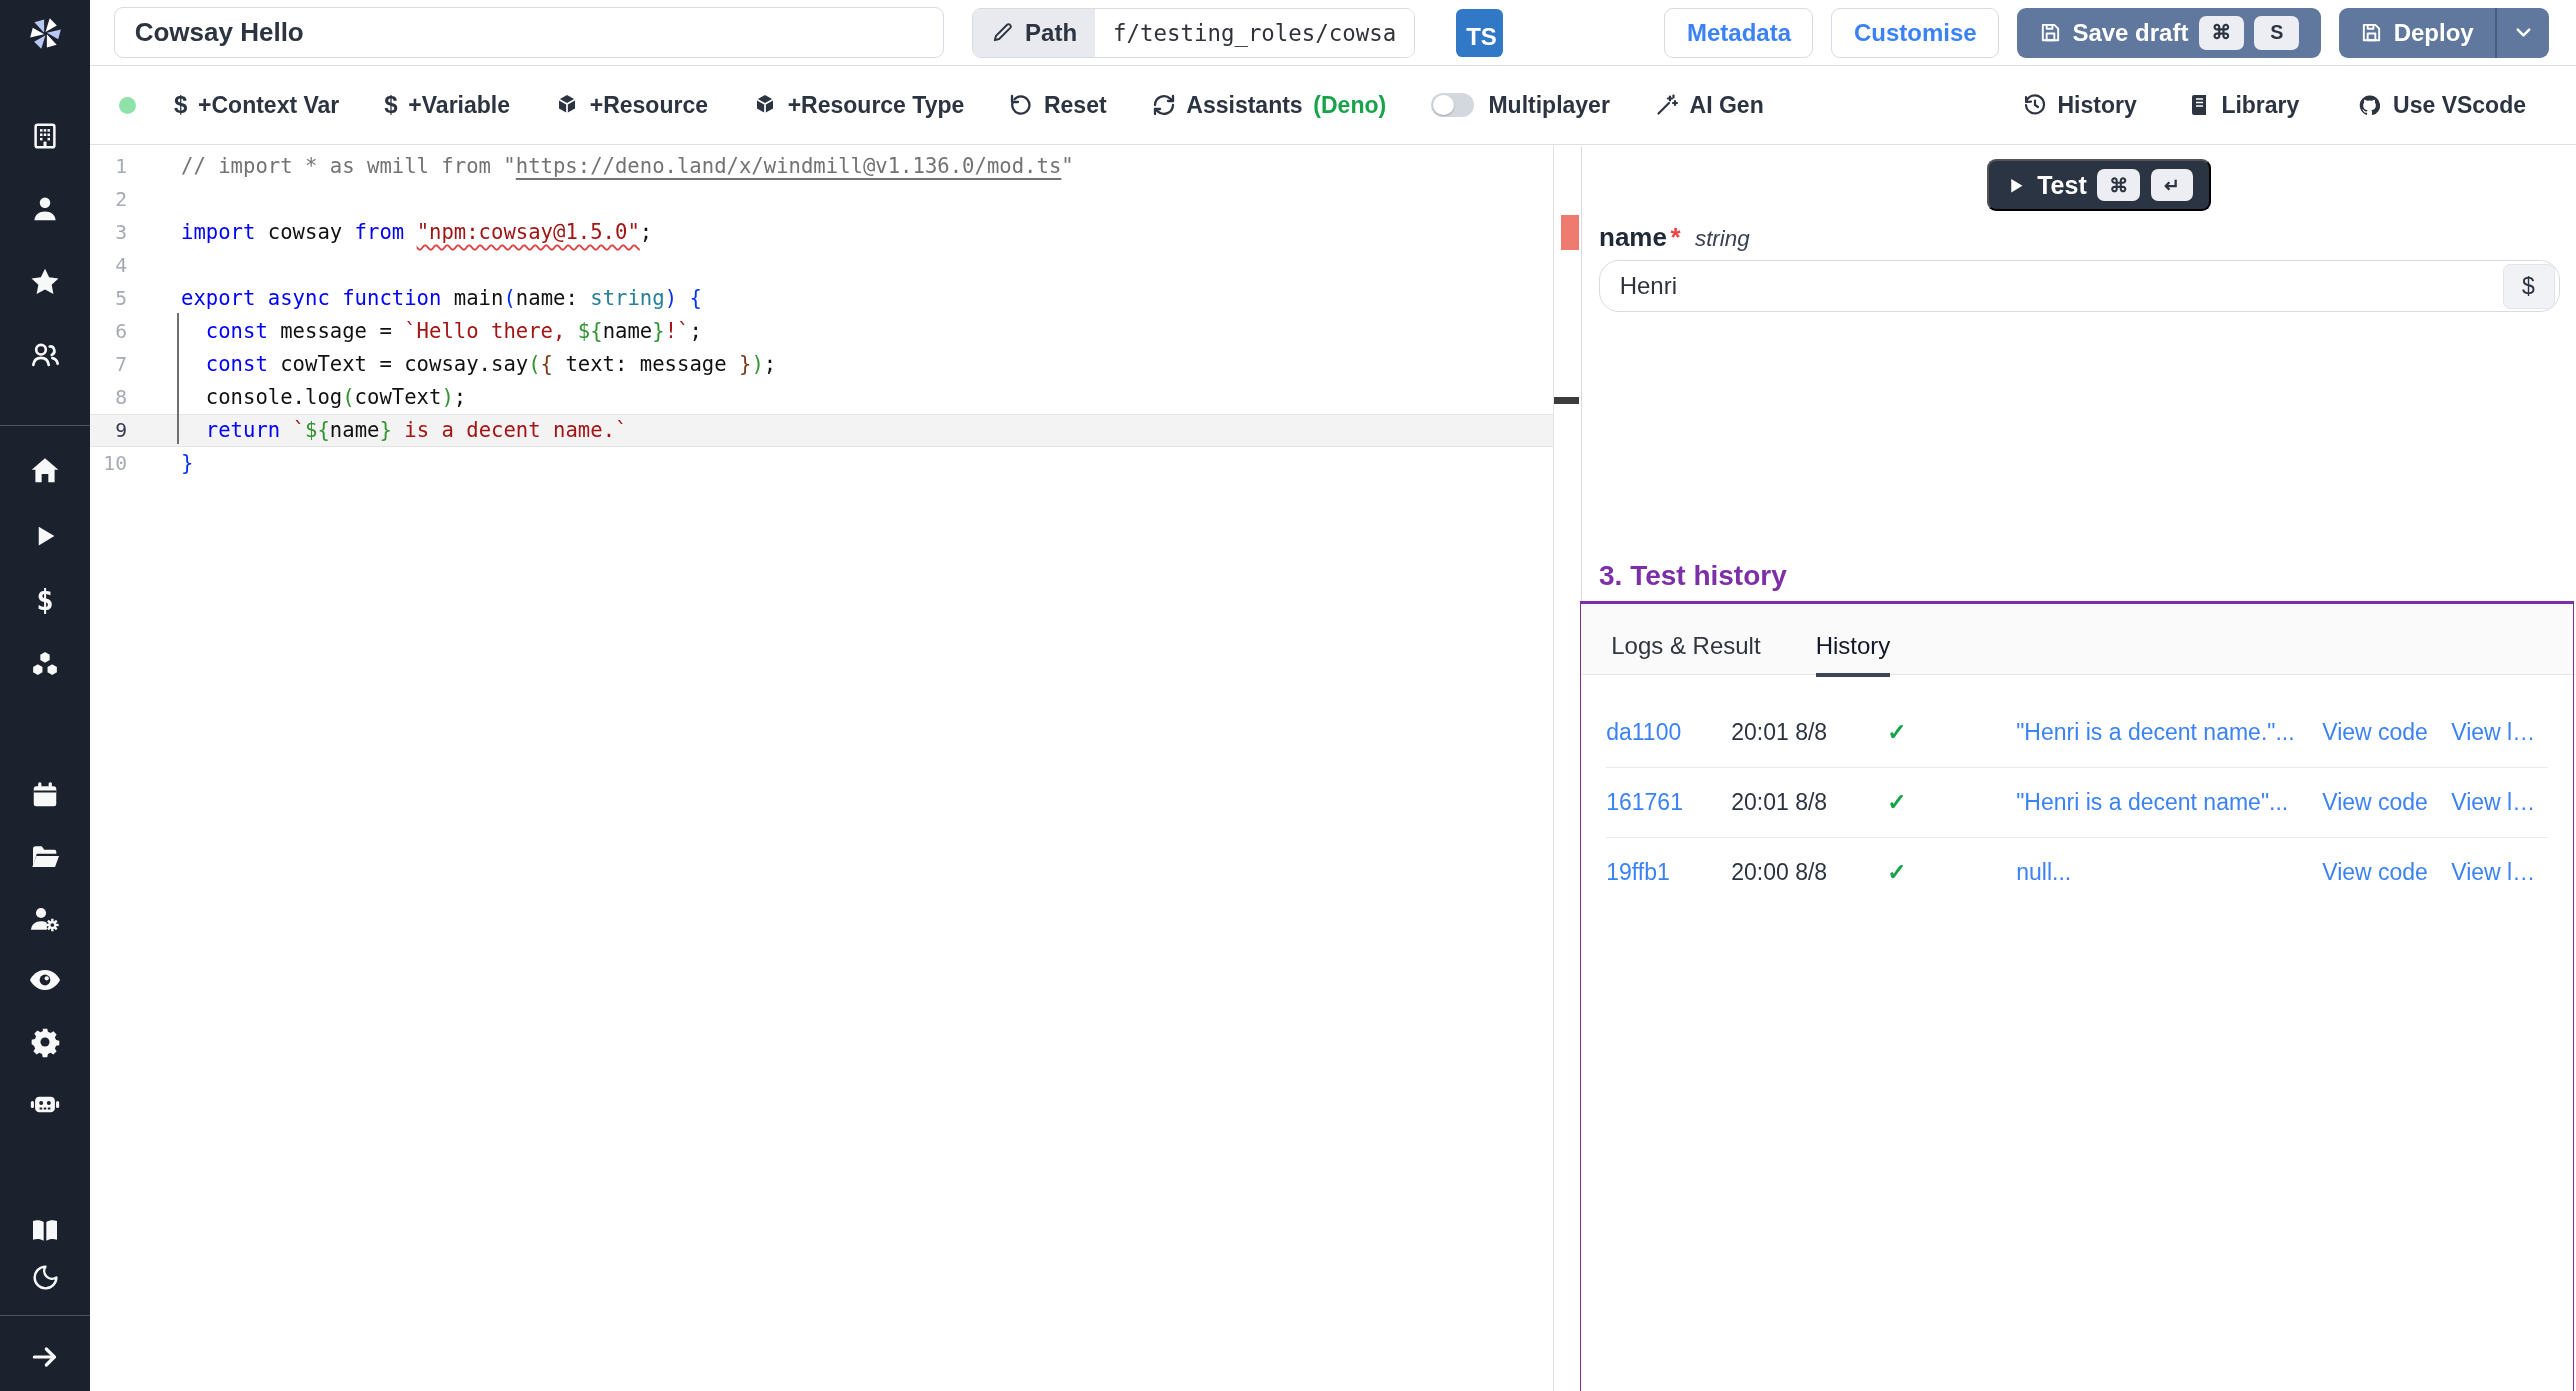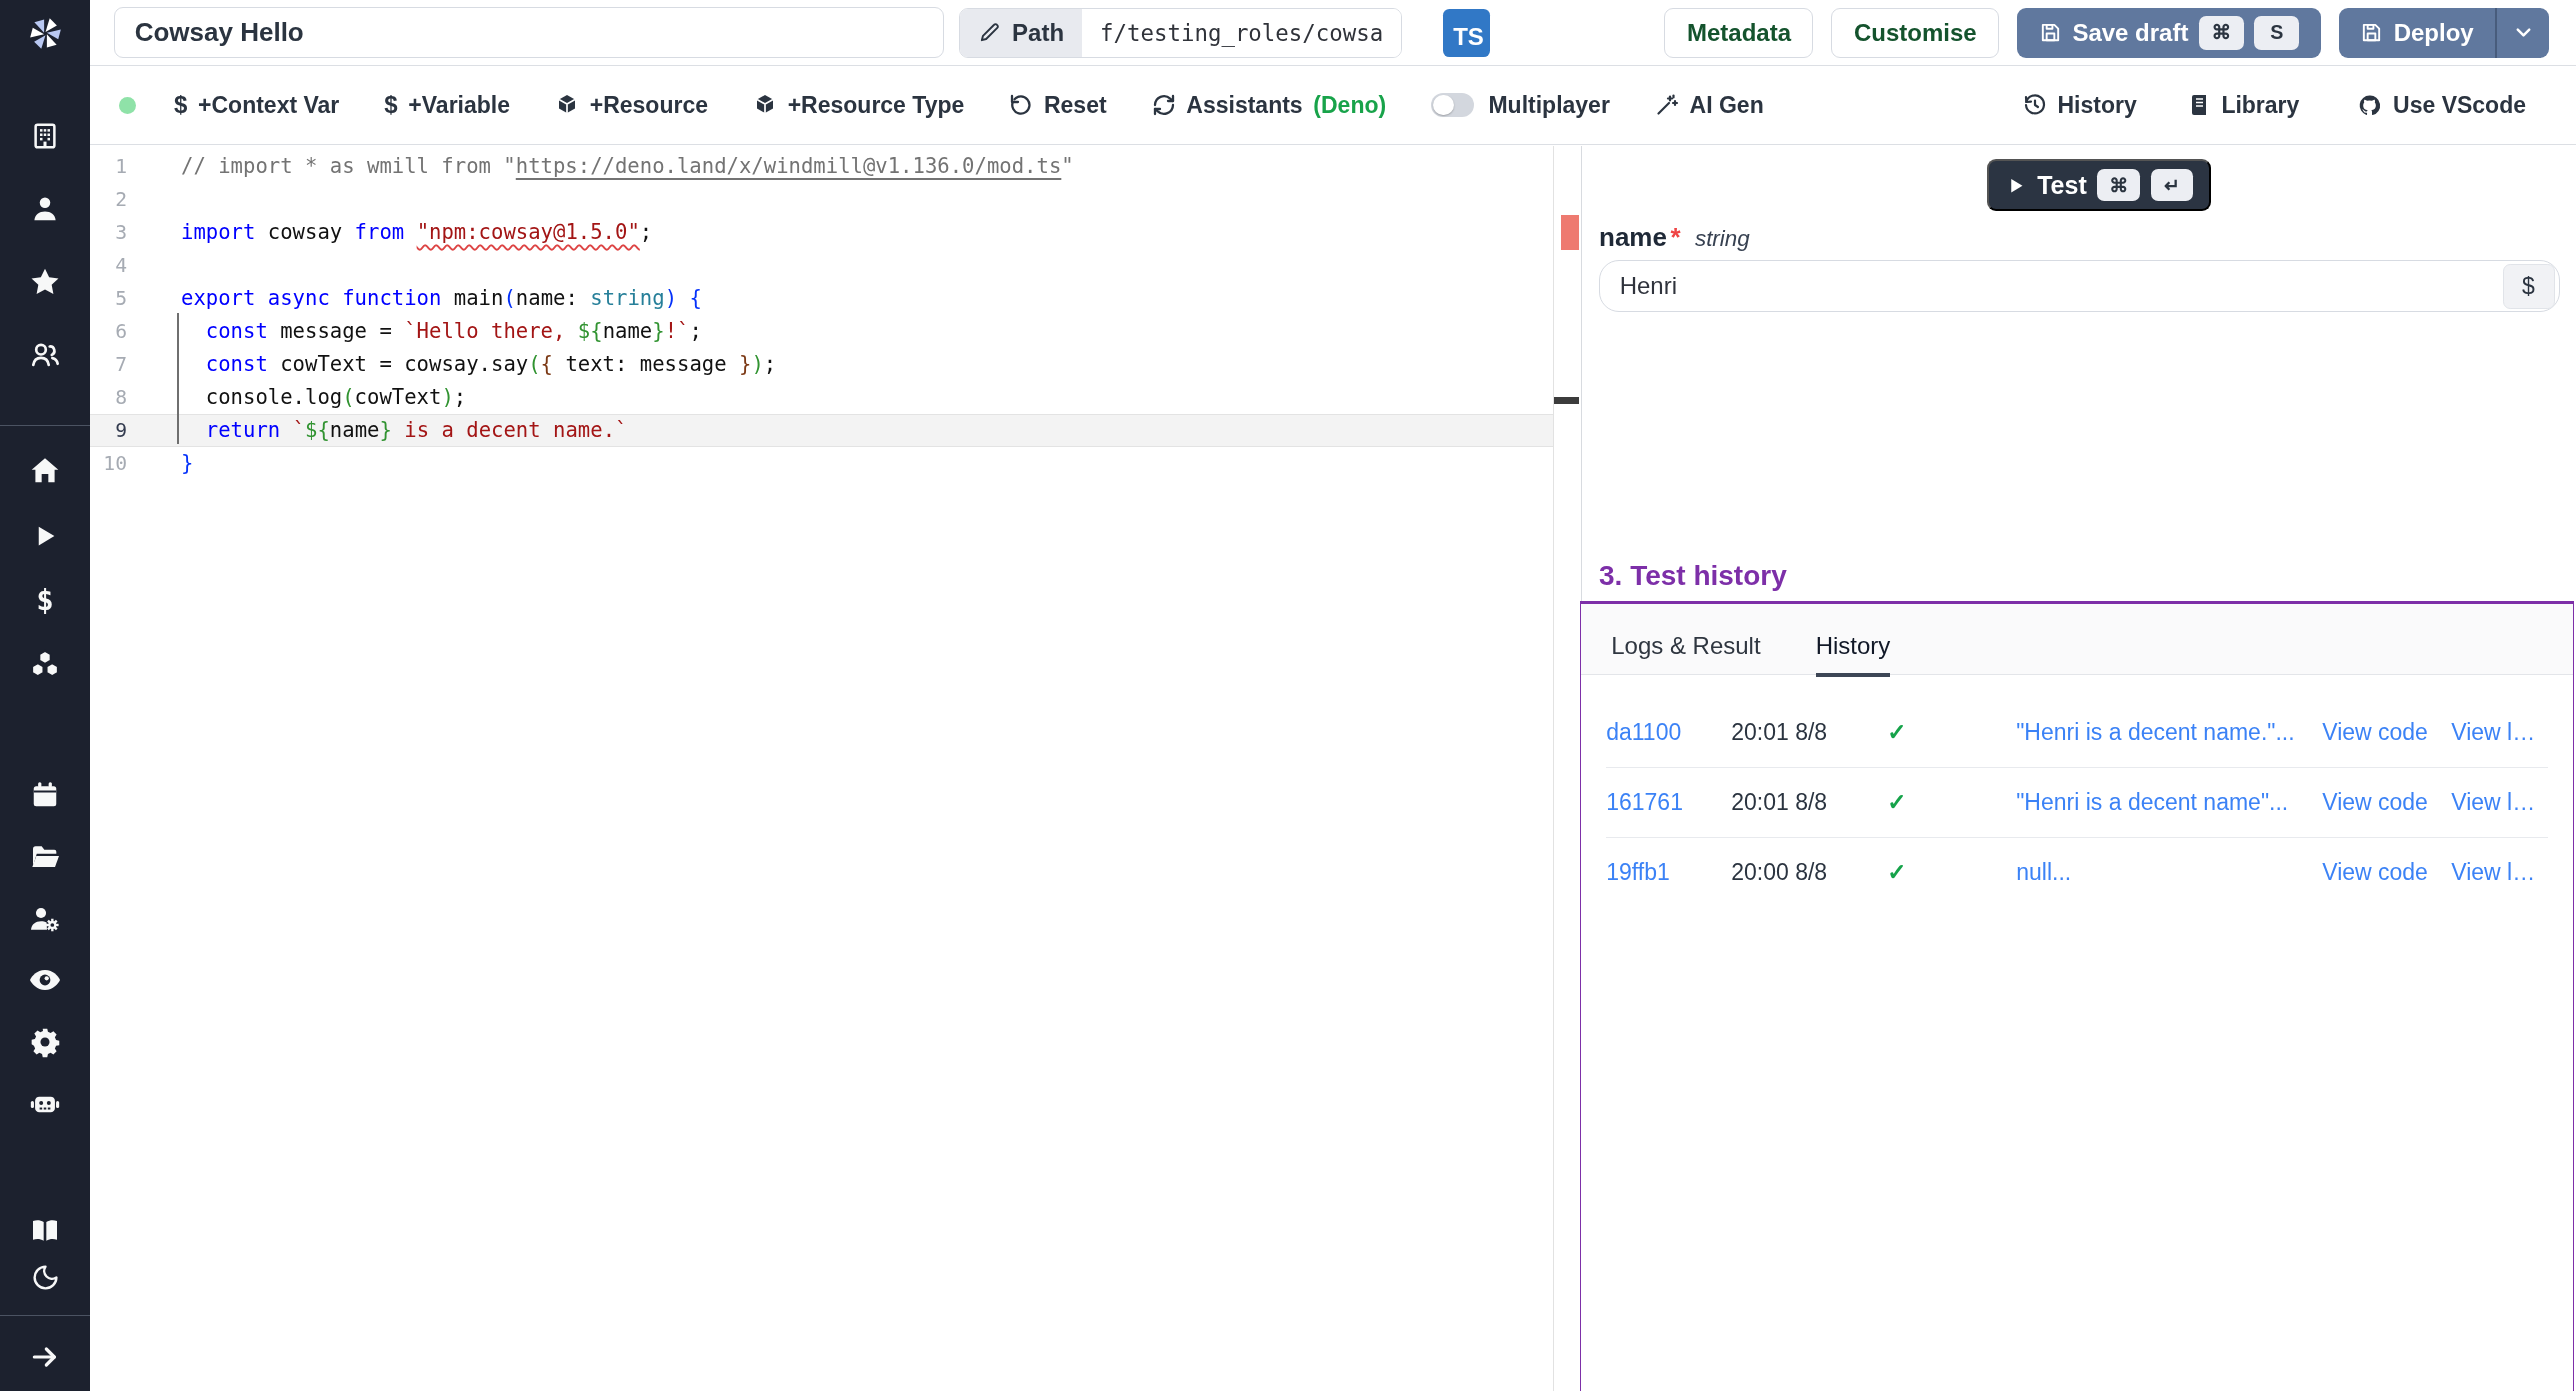--- a/index.html
+++ b/index.html
@@ -13,33 +13,33 @@
   .side-ic{width:90px;height:50px;display:flex;align-items:center;justify-content:center;cursor:pointer}
   .side-ic svg,.side-ic span{opacity:.97}
   .side-div{width:90px;height:0.9px;background:#4b5362}
   .dollar-glyph{color:#fff;font-size:29px;font-weight:700;font-family:"DejaVu Sans Mono",monospace}
   
   .topbar{position:absolute;left:90px;top:0;right:0;height:65px;background:#fff;
           border-bottom:0.9px solid #dcdfe4;display:flex;align-items:center}
   .name-input{margin-left:24px;width:789px;height:49px;border:1.8px solid #d7dbe2;border-radius:9px;
               font-family:"Liberation Sans",sans-serif;font-size:26px;font-weight:700;color:#2b3440;
               padding:0 19.7px;outline:none}
-  .path-group{margin-left:15px;height:48px;display:flex;align-items:stretch;border:1.8px solid #d7dbe2;
+  .path-group{margin-left:28px;height:48px;display:flex;align-items:stretch;border:1.8px solid #d7dbe2;
               border-radius:9px;overflow:hidden;cursor:pointer}
   .path-left{background:#e8eaef;display:flex;align-items:center;gap:10.7px;padding:0 18px;
              font-size:24px;font-weight:700;color:#2b3440}
   .path-right{background:#fff;display:flex;align-items:center;padding:0 18px;
               font-family:"DejaVu Sans Mono",monospace;font-size:22.4px;color:#30333a}
   .ts-badge{margin-left:41px;width:47px;height:48px;background:#3178c6;border-radius:6.3px;color:#fff;
             display:flex;align-items:flex-end;justify-content:flex-end;font-size:24px;font-weight:800;
             padding:0 6.3px 5.4px 0;box-sizing:border-box}
   .tb-right{margin-left:auto;margin-right:27px;display:flex;gap:18px;align-items:center}
   .btn{height:50px;border-radius:9px;display:flex;align-items:center;gap:10.7px;padding:0 21.5px;
        font-size:24px;font-weight:700;cursor:pointer;box-sizing:border-box}
-  .btn.ghost{background:#fff;border:1.8px solid #d7dbe2;color:#14532d}
+  .btn.ghost{background:#fff;border:1.8px solid #d7dbe2;color:#3b82f6}
   .btn.slate{background:#60789e;color:#fff;border:none}
   .kbd{background:#eceef3;color:#2b3440;border-radius:7.2px;min-width:32px;height:34px;display:flex;
        align-items:center;justify-content:center;font-size:19.7px;font-weight:600;padding:0 6.3px}
   .deploy-split{display:flex;align-items:stretch;height:50px;border-radius:9px;overflow:hidden;background:#60789e;cursor:pointer}
   .deploy-main{display:flex;align-items:center;gap:10.7px;padding:0 21.5px;color:#fff;font-size:24px;font-weight:700}
   .deploy-sep{width:1.8px;background:rgba(30,40,60,.35)}
   .deploy-caret{width:52px;display:flex;align-items:center;justify-content:center}
   
   .toolbar{position:absolute;left:90px;top:66px;right:0;height:79px;background:#fff;
            border-bottom:0.9px solid #dcdfe4;display:flex;align-items:center;padding-left:29px;box-sizing:border-box}

